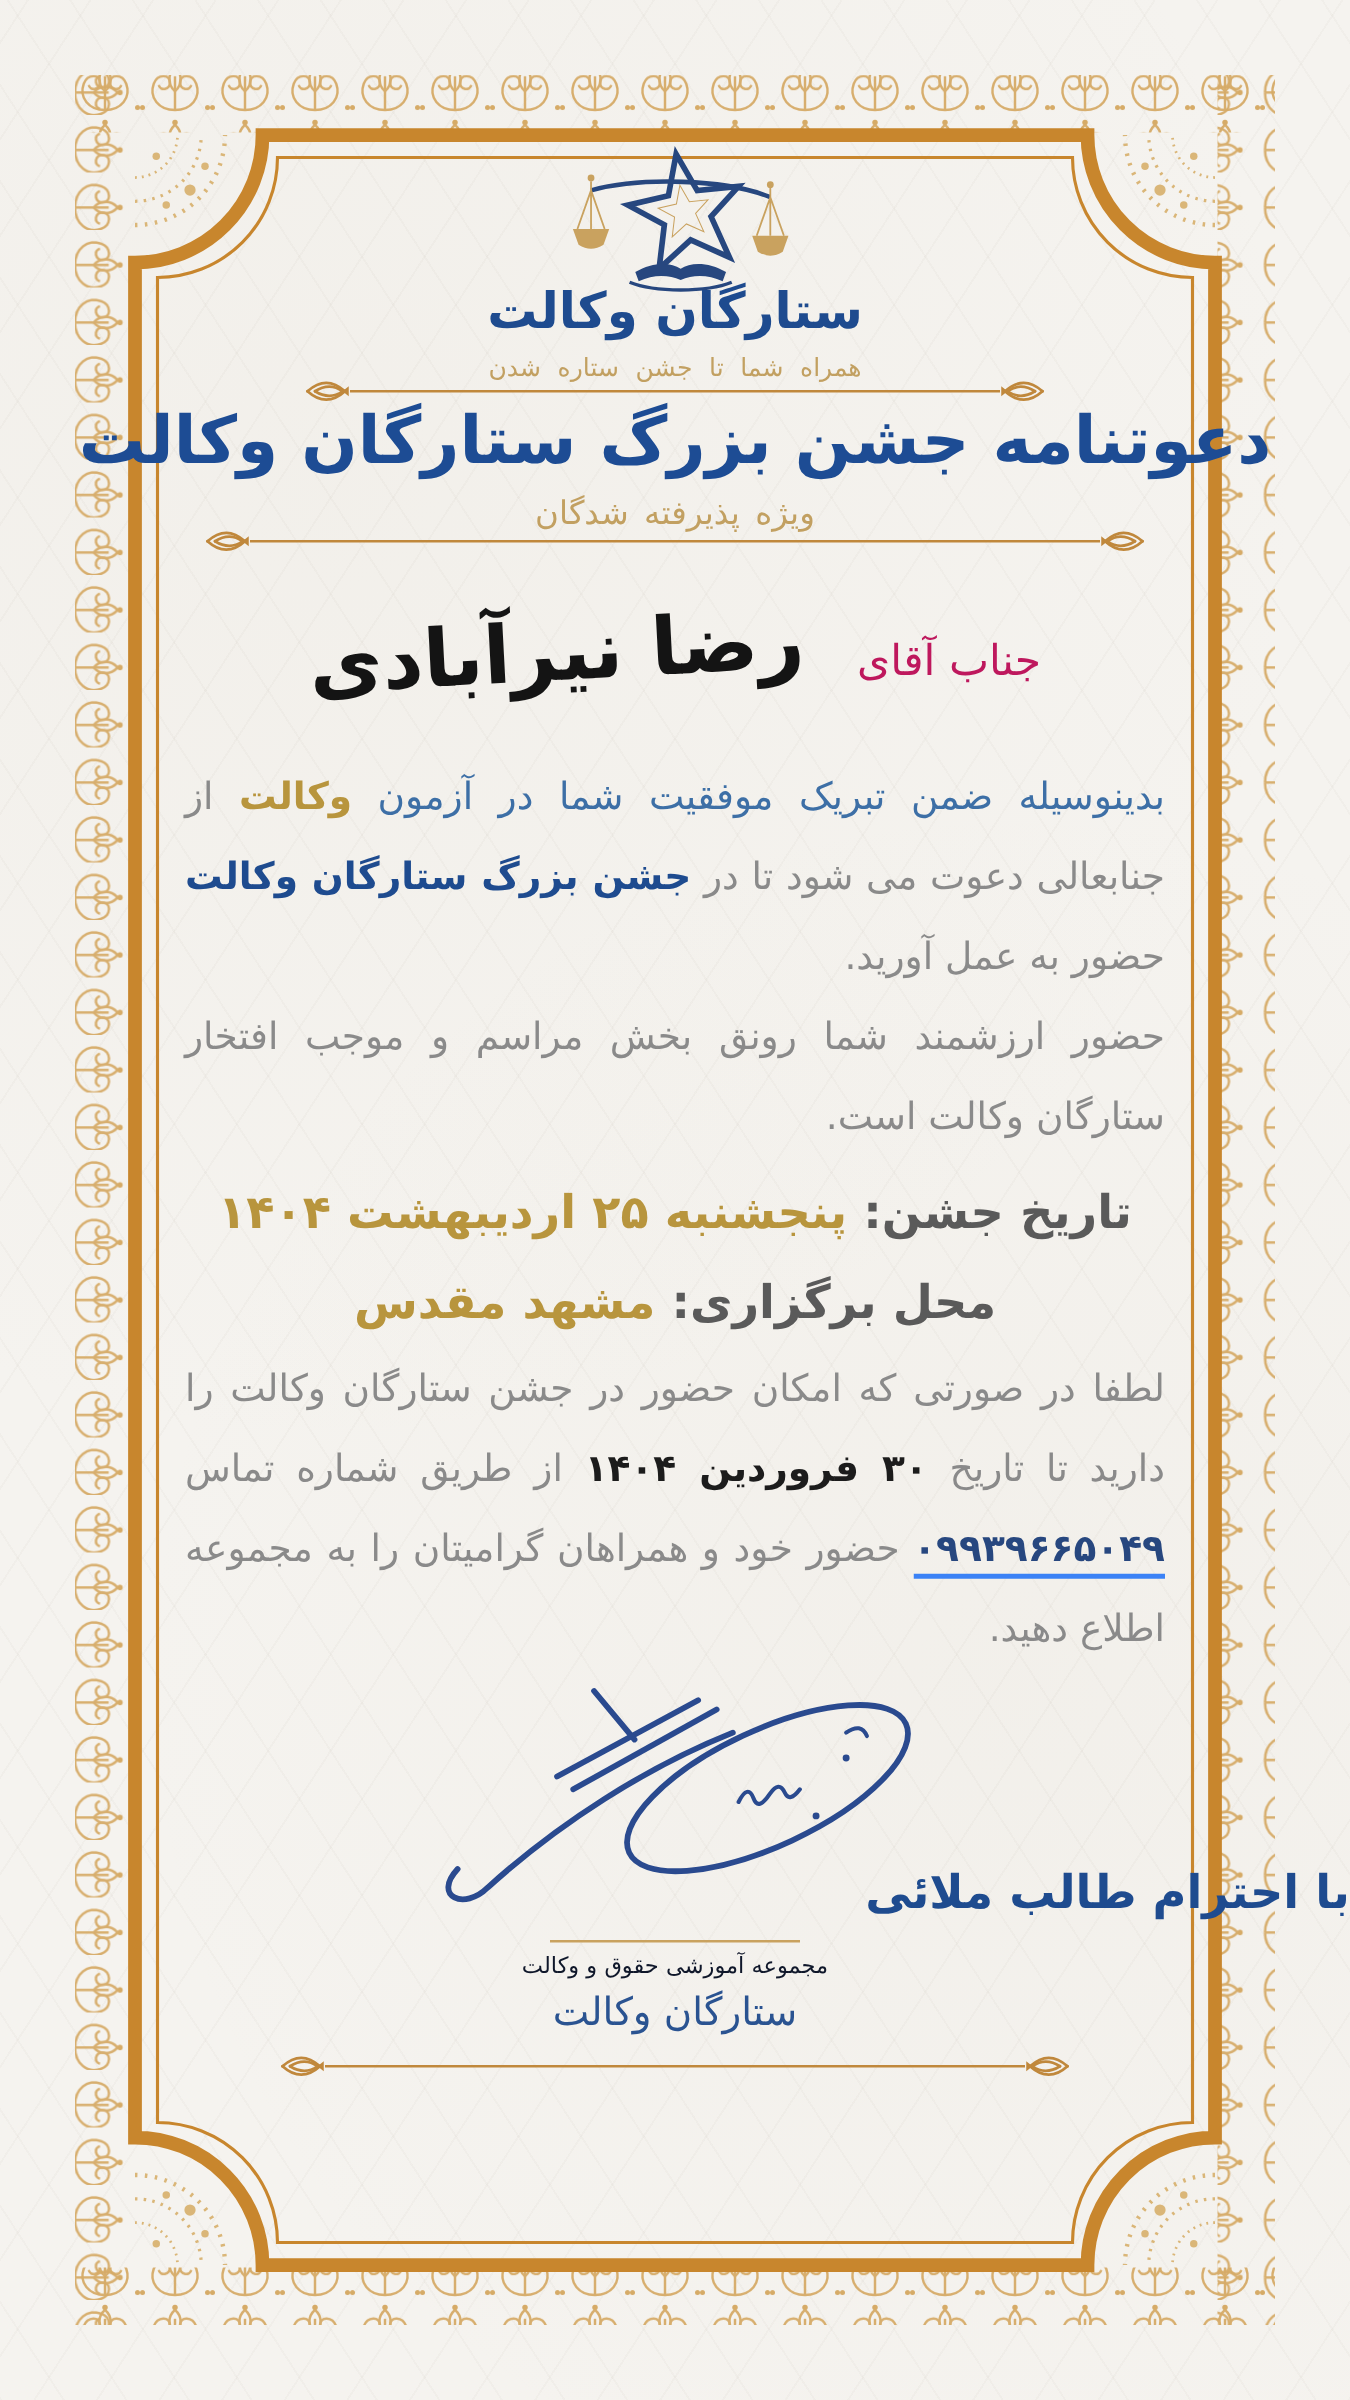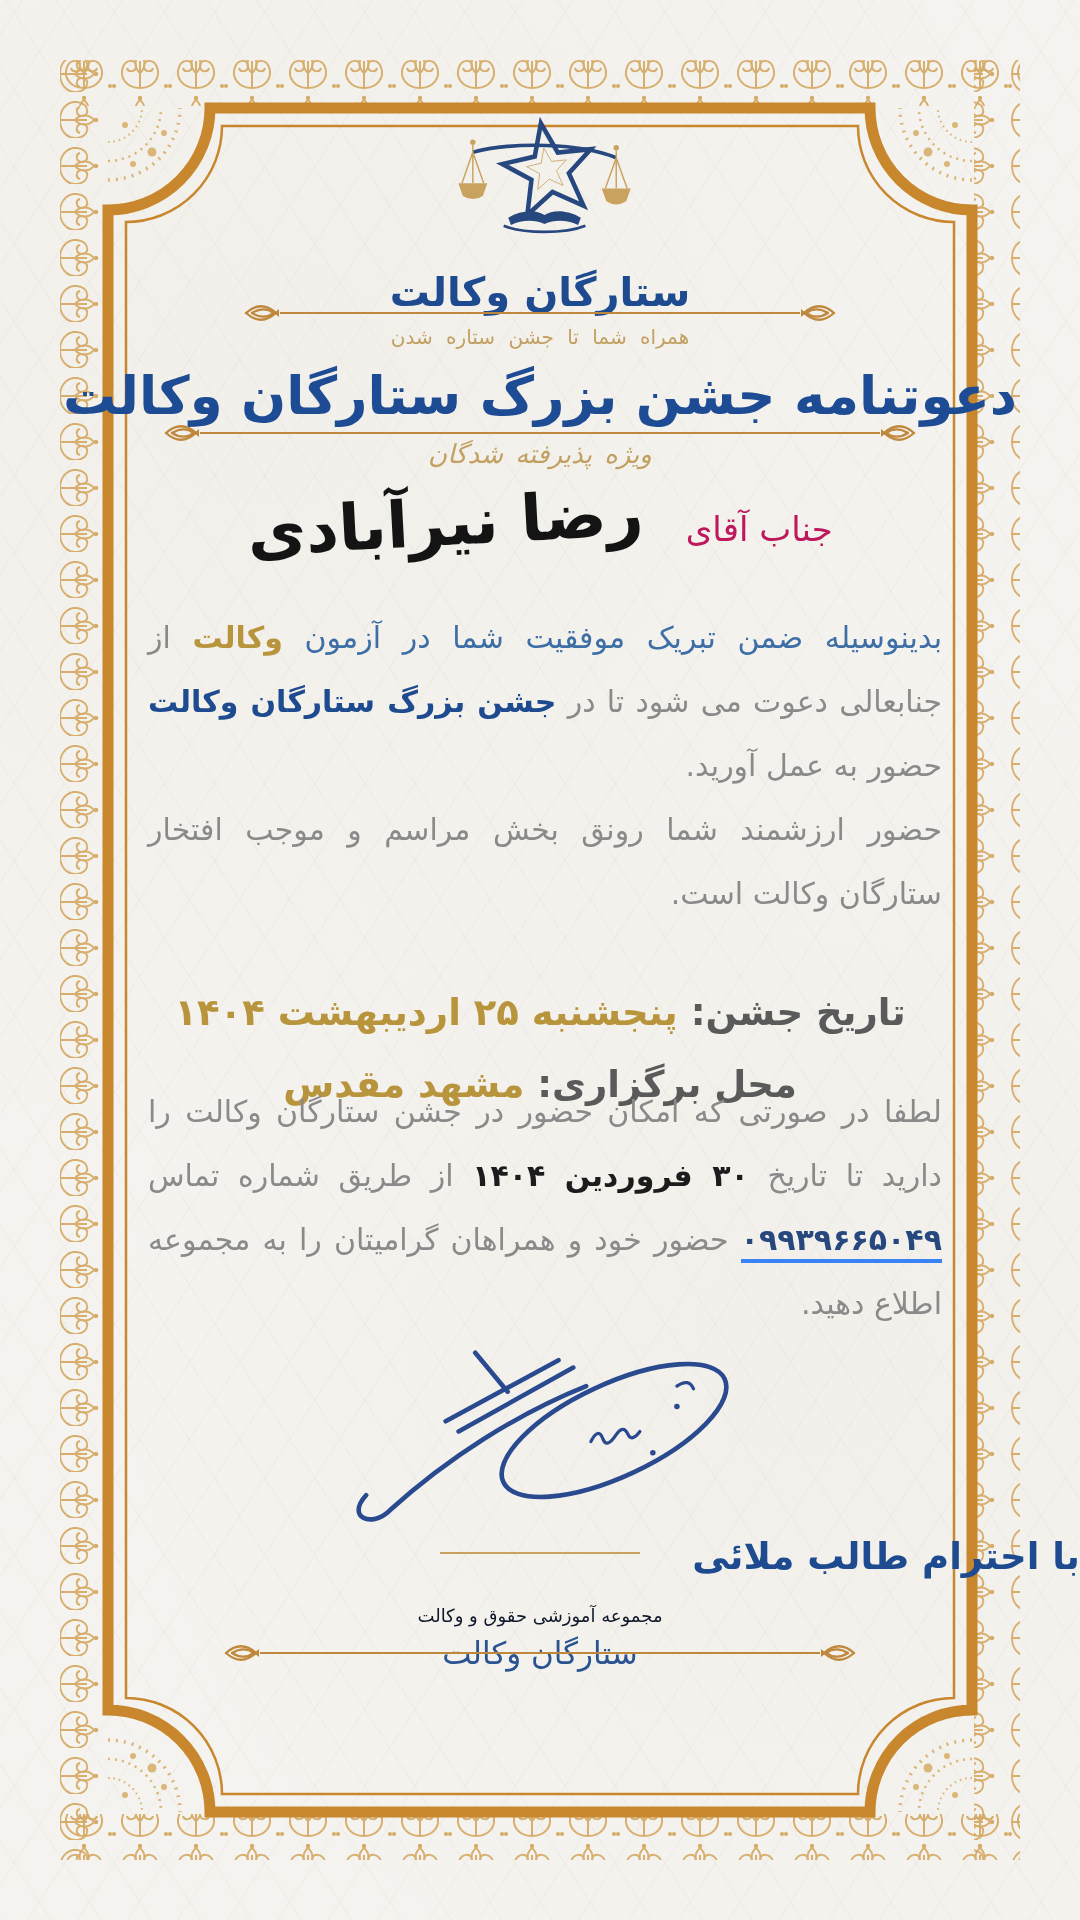--- a/index.html
+++ b/index.html
@@ -11,42 +11,42 @@
     content:"";position:absolute;inset:0;pointer-events:none;
     background:
       repeating-linear-gradient(57deg, rgba(165,155,140,0.055) 0 1.5px, transparent 1.5px 42px),
       repeating-linear-gradient(-57deg, rgba(165,155,140,0.055) 0 1.5px, transparent 1.5px 42px),
       radial-gradient(circle at 25% 20%, rgba(205,195,175,0.07), transparent 45%),
       radial-gradient(circle at 75% 70%, rgba(205,195,175,0.07), transparent 45%);
   }
   .frame-svg,.abs{position:absolute;}
   .frame-svg{inset:0;width:1080px;height:1920px;}
 
-  .centered{left:0;right:0;text-align:center;margin-top:43px;}
+  .centered{left:0;right:0;text-align:center;}
 
   .logo-wrap{top:116px;left:0;right:0;display:flex;justify-content:center;}
 
   .brand-title{top:226px;font-size:40px;font-weight:bold;color:#1e4b8f;}
   .tagline{top:282px;font-size:20px;color:#c2a061;word-spacing:7px;}
 
   .divider{display:flex;align-items:center;}
   .divider .line{flex:1;height:0;border-top:2px solid #c0883c;}
   .divider svg{flex:none;}
   .divider1{top:300px;left:240px;width:600px;}
   .divider2{top:420px;left:160px;width:760px;}
   .divider3{top:1640px;left:220px;width:640px;}
 
   .main-title{top:322px;font-size:53px;font-weight:bold;color:#1d4c94;}
-  .subtitle{top:396px;font-size:26px;color:#c2a061;word-spacing:4px;font-style:italic;}
+  .subtitle{top:396px;font-size:26px;color:#c2a061;word-spacing:4px;}
 
   .recipient{top:438px;left:0;right:0;height:170px;display:flex;align-items:center;justify-content:center;gap:42px;}
   .salutation{font-size:34px;color:#be185d;transform:translateY(6px);}
   .recipient-name{font-size:64px;font-weight:bold;color:#141414;transform:rotate(-3deg);}
 
-  .bodytext{left:148px;right:138px;font-size:30px;line-height:64px;text-align:justify;color:#8a8a8a;}
+  .bodytext{left:148px;right:148px;font-size:30px;line-height:64px;text-align:justify;color:#8a8a8a;}
   .para1{top:606px;}
   .para1 p,.rsvp p{margin:0;}
   .t-blue{color:#3d6fa6;}
   .t-goldb{color:#b8953d;font-weight:bold;}
   .t-navyb{color:#1e4b8f;font-weight:bold;}
   .t-blackb{color:#1c1c1c;font-weight:bold;}
 
   .event{top:934px;font-size:37px;font-weight:bold;line-height:72px;color:#5a5a5a;}
   .event .t-goldb{font-weight:bold;}
 

